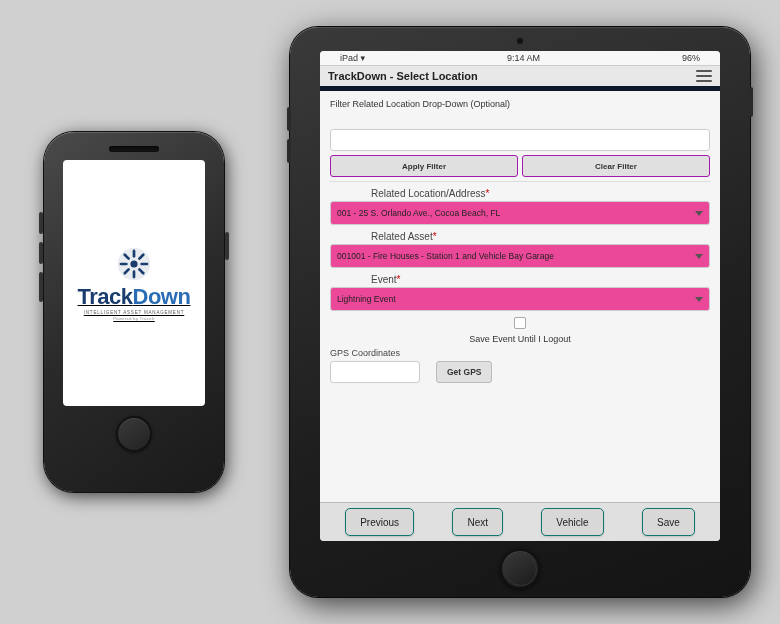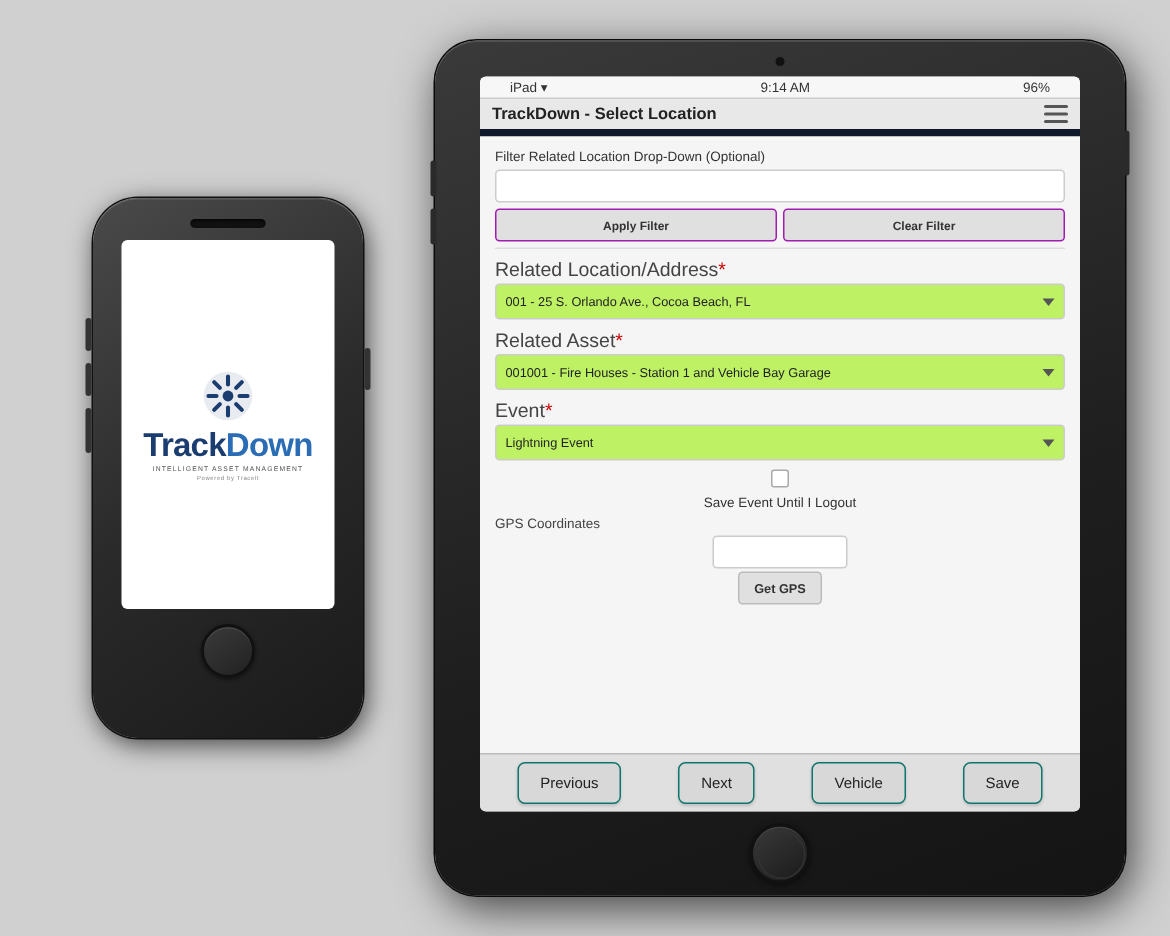--- a/index.html
+++ b/index.html
@@ -11,25 +11,26 @@
       align-items: center;
       justify-content: center;
       font-family: -apple-system, 'Helvetica Neue', Arial, sans-serif;
       overflow: hidden;
       position: relative;
     }
 
     
     .phone-wrap {
       position: absolute;
-      left: 62px;
+      left: 44px;
       top: 50%;
       transform: translateY(-50%);
       width: 180px;
       height: 360px;
+      text-decoration: underline;
     }
     .phone-body {
       width: 180px;
       height: 360px;
       background: linear-gradient(145deg, #4a4a4a 0%, #2a2a2a 50%, #1a1a1a 100%);
       border-radius: 30px;
       position: relative;
       box-shadow:
         0 0 0 1px #111,
         2px 4px 18px rgba(0,0,0,0.7),
@@ -205,21 +206,21 @@
     }
     .ipad-content {
       flex: 1;
       overflow-y: auto;
       padding: 8px 10px;
       background: #f5f5f5;
     }
     .section-label {
       font-size: 9px;
       color: #333;
-      margin-bottom: 4px;
+      margin-bottom: 20px;
       font-weight: 500;
     }
     .filter-row {
       display: flex;
       gap: 4px;
       margin-bottom: 4px;
     }
     .filter-input {
       flex: 1;
       height: 22px;
@@ -235,30 +236,31 @@
       border-radius: 3px;
       font-size: 8px;
       font-weight: 600;
       color: #333;
       display: flex;
       align-items: center;
       justify-content: center;
       cursor: pointer;
     }
     .field-label {
-      font-size: 13px;
+      font-size: 10px;
       color: #444;
       margin-top: 6px;
       margin-bottom: 2px;
+      margin-left: 41px;
     }
     .field-label .req { color: #c00; }
     .select-field {
       width: 100%;
       height: 24px;
-      background: #bef264;
+      background: #ec4899;
       border: 1px solid #ccc;
       border-radius: 3px;
       display: flex;
       align-items: center;
       justify-content: space-between;
       padding: 0 6px;
       margin-bottom: 2px;
       position: relative;
     }
     .select-field-text {
@@ -294,22 +296,21 @@
     }
     .gps-label {
       font-size: 9px;
       color: #444;
       margin-top: 4px;
       margin-bottom: 3px;
     }
     .gps-row {
       display: flex;
       align-items: center;
-      gap: 2px;
-      flex-direction: column;
+      gap: 16px;
     }
     .gps-input {
       width: 90px;
       height: 22px;
       background: #fff;
       border: 1px solid #ccc;
       border-radius: 3px;
     }
     .btn-gps {
       height: 22px;

